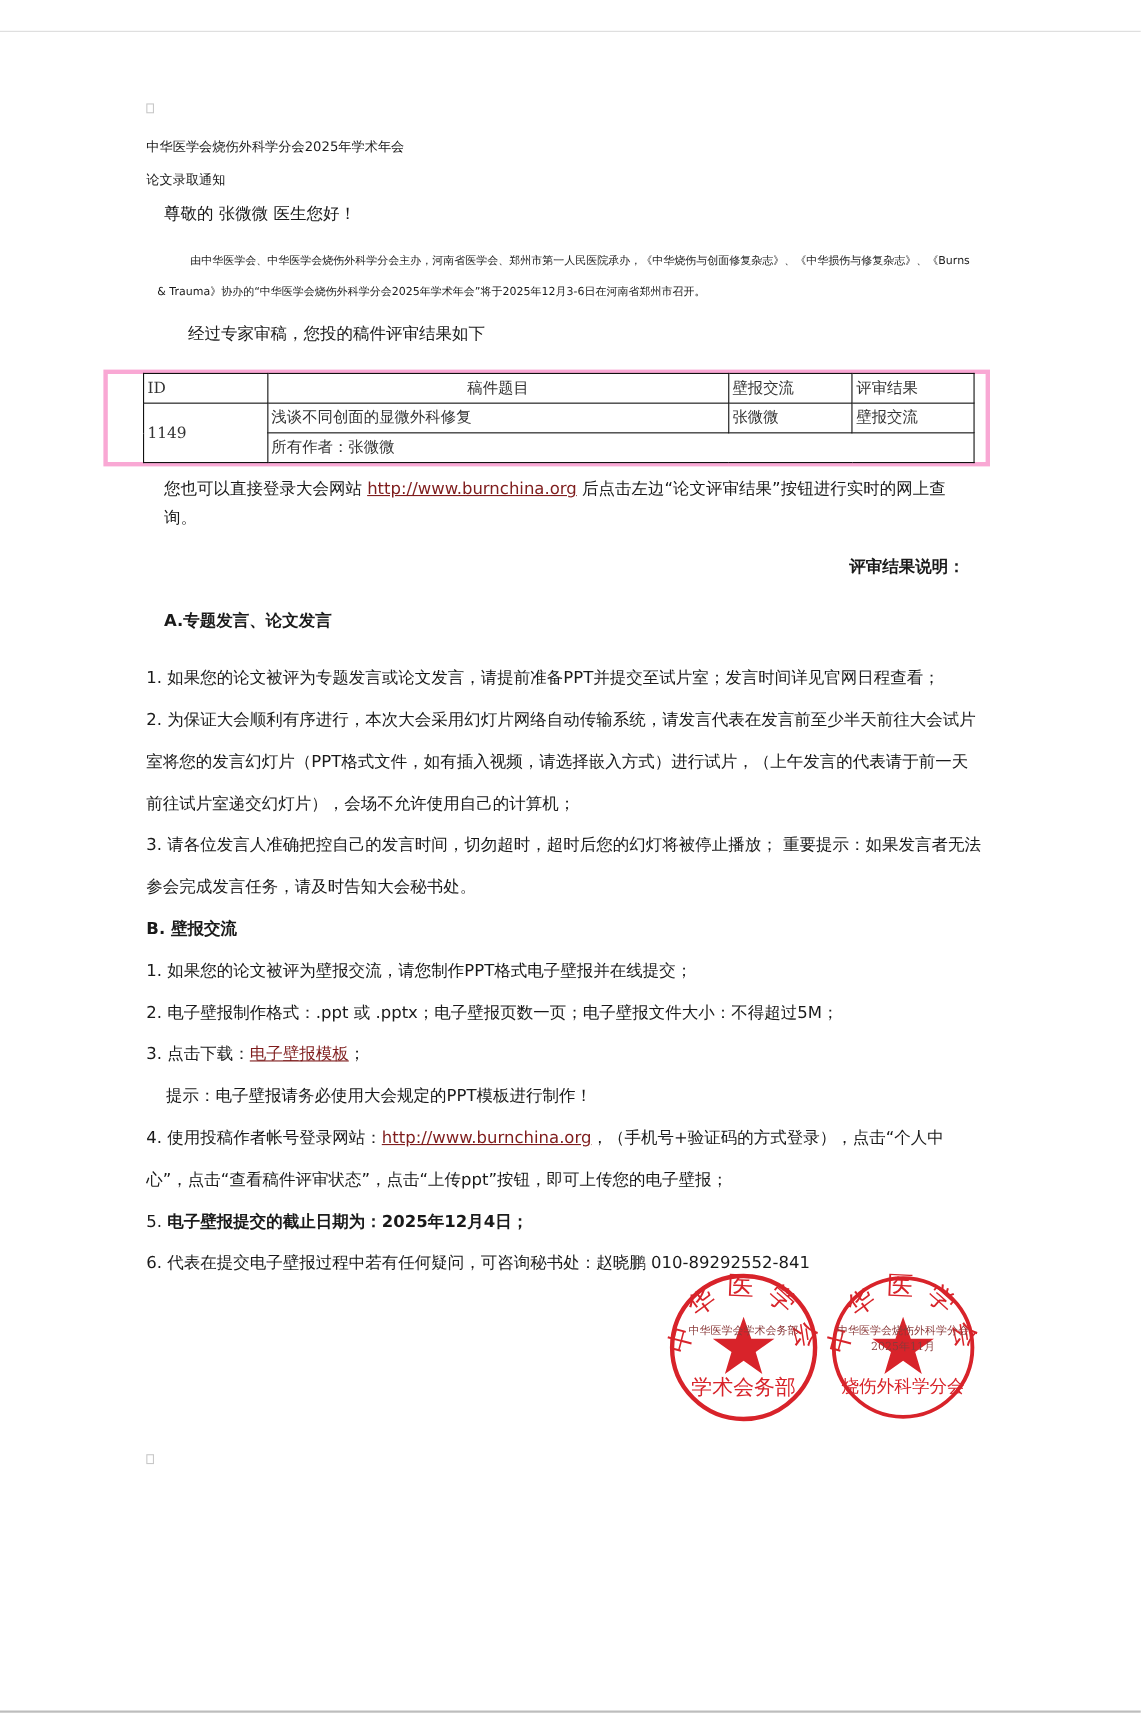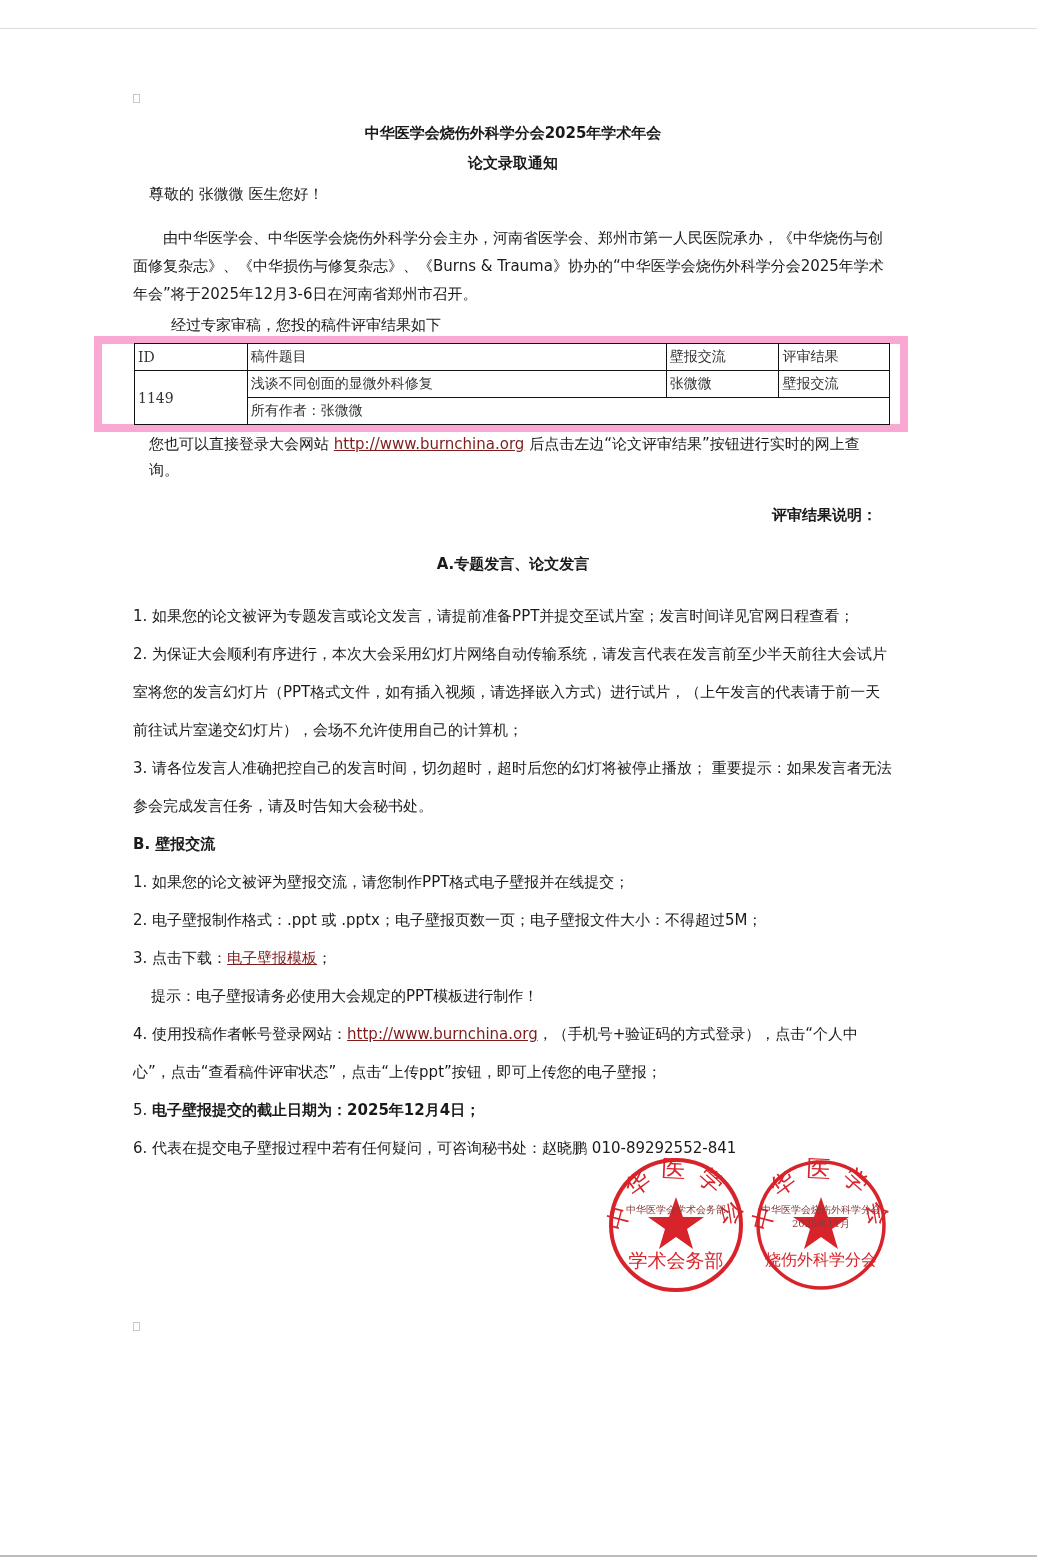--- a/index.html
+++ b/index.html
@@ -4,38 +4,38 @@
 <style>
   html, body { margin: 0; padding: 0; }
   body {
     width: 1037px; height: 1557px; background: #ffffff; position: relative; overflow: hidden;
     font-family: "DejaVu Sans", "Liberation Sans", sans-serif; color: #1a1a1a;
   }
   .top-line { position: absolute; left: 0; top: 28px; width: 1037px; height: 1px; background: #dcdcdc; }
   .bottom-line { position: absolute; left: 0; top: 1555px; width: 1037px; height: 2px; background: #bdbdbd; }
   .para-mark { position: absolute; width: 5px; height: 7px; border: 1px solid #c8c8c8; }
   .page { position: absolute; left: 133px; top: 118px; width: 760px; }
-  .title { text-align: center; font-weight: bold; font-size: 15px; line-height: 30px; margin: 0; }
+  .title { text-align: left; font-weight: normal; font-size: 12px; line-height: 30px; margin: 0; }
   .line { font-size: 15px; line-height: 27px; margin: 16px; }
-  .body-text { font-size: 15px; line-height: 29px; margin: 0; }
+  .body-text { font-size: 10px; line-height: 29px; margin: 10px; }
   .indent2 { text-indent: 30px; }
   .indent1 { text-indent: 22px; }
   .bold { font-weight: bold; }
   a.link { color: #7f1d1d; text-decoration: underline; }
   .table-wrap {
     position: absolute; left: 94px; top: 336px; width: 798px; height: 80px;
-    border: 8px solid #f9a8d4;
+    border: 4px solid #f9a8d4;
   }
   table.result {
     position: absolute; left: 32px; top: -1px; width: 756px; border-collapse: collapse;
     font-family: "DejaVu Serif", "Liberation Serif", serif; font-size: 14px; color: #333;
   }
   table.result td { border: 1.5px solid #111; padding: 0 3px; height: 26px; vertical-align: middle; }
   .col-id { width: 106px; }
-  .col-title { width: 414px; }
+  .col-title { width: 414px; text-align: center; }
   .col-author { width: 106px; }
   .col-result { width: 104px; }
   .after-table { position: absolute; left: 133px; top: 432px; width: 760px; }
   .spaced { font-size: 15px; line-height: 38px; margin: 0; }
   .stamps { position: absolute; left: 606px; top: 1155px; width: 285px; height: 140px; }
   .stamp { position: absolute; top: 0; width: 140px; height: 140px; }
   .stamp svg { width: 140px; height: 140px; }
 </style>
 </head>
 <body>
@@ -71,21 +71,21 @@
     </tr>
   </tbody>
     </table>
 </div>
 
 <div class="after-table">
   <p class="line" style="line-height:26px; margin-top:-1px;">
     <span>您也可以直接登录大会网站 </span><a class="link">http://www.burnchina.org</a><span> 后点击左边“论文评审结果”按钮进行实时的网上查询。</span>
   </p>
   <p class="line bold" style="margin-top:4px; line-height:32px;text-align:right;">评审结果说明：</p>
-  <p class="line bold" style="line-height:34px;text-align:center;">A.专题发言、论文发言</p>
+  <p class="line bold" style="line-height:34px;">A.专题发言、论文发言</p>
   <p class="spaced">1. 如果您的论文被评为专题发言或论文发言，请提前准备PPT并提交至试片室；发言时间详见官网日程查看；</p>
   <p class="spaced">2. 为保证大会顺利有序进行，本次大会采用幻灯片网络自动传输系统，请发言代表在发言前至少半天前往大会试片室将您的发言幻灯片（PPT格式文件，如有插入视频，请选择嵌入方式）进行试片，（上午发言的代表请于前一天前往试片室递交幻灯片），会场不允许使用自己的计算机；</p>
   <p class="spaced">3. 请各位发言人准确把控自己的发言时间，切勿超时，超时后您的幻灯将被停止播放； 重要提示：如果发言者无法参会完成发言任务，请及时告知大会秘书处。</p>
   <p class="spaced bold">B. 壁报交流</p>
   <p class="spaced">1. 如果您的论文被评为壁报交流，请您制作PPT格式电子壁报并在线提交；</p>
   <p class="spaced">2. 电子壁报制作格式：.ppt 或 .pptx；电子壁报页数一页；电子壁报文件大小：不得超过5M；</p>
   <p class="spaced">
     <span>3. 点击下载：</span><a class="link">电子壁报模板</a><span>；</span>
   </p>
   <p class="spaced" style="text-indent:18px;">提示：电子壁报请务必使用大会规定的PPT模板进行制作！</p>

